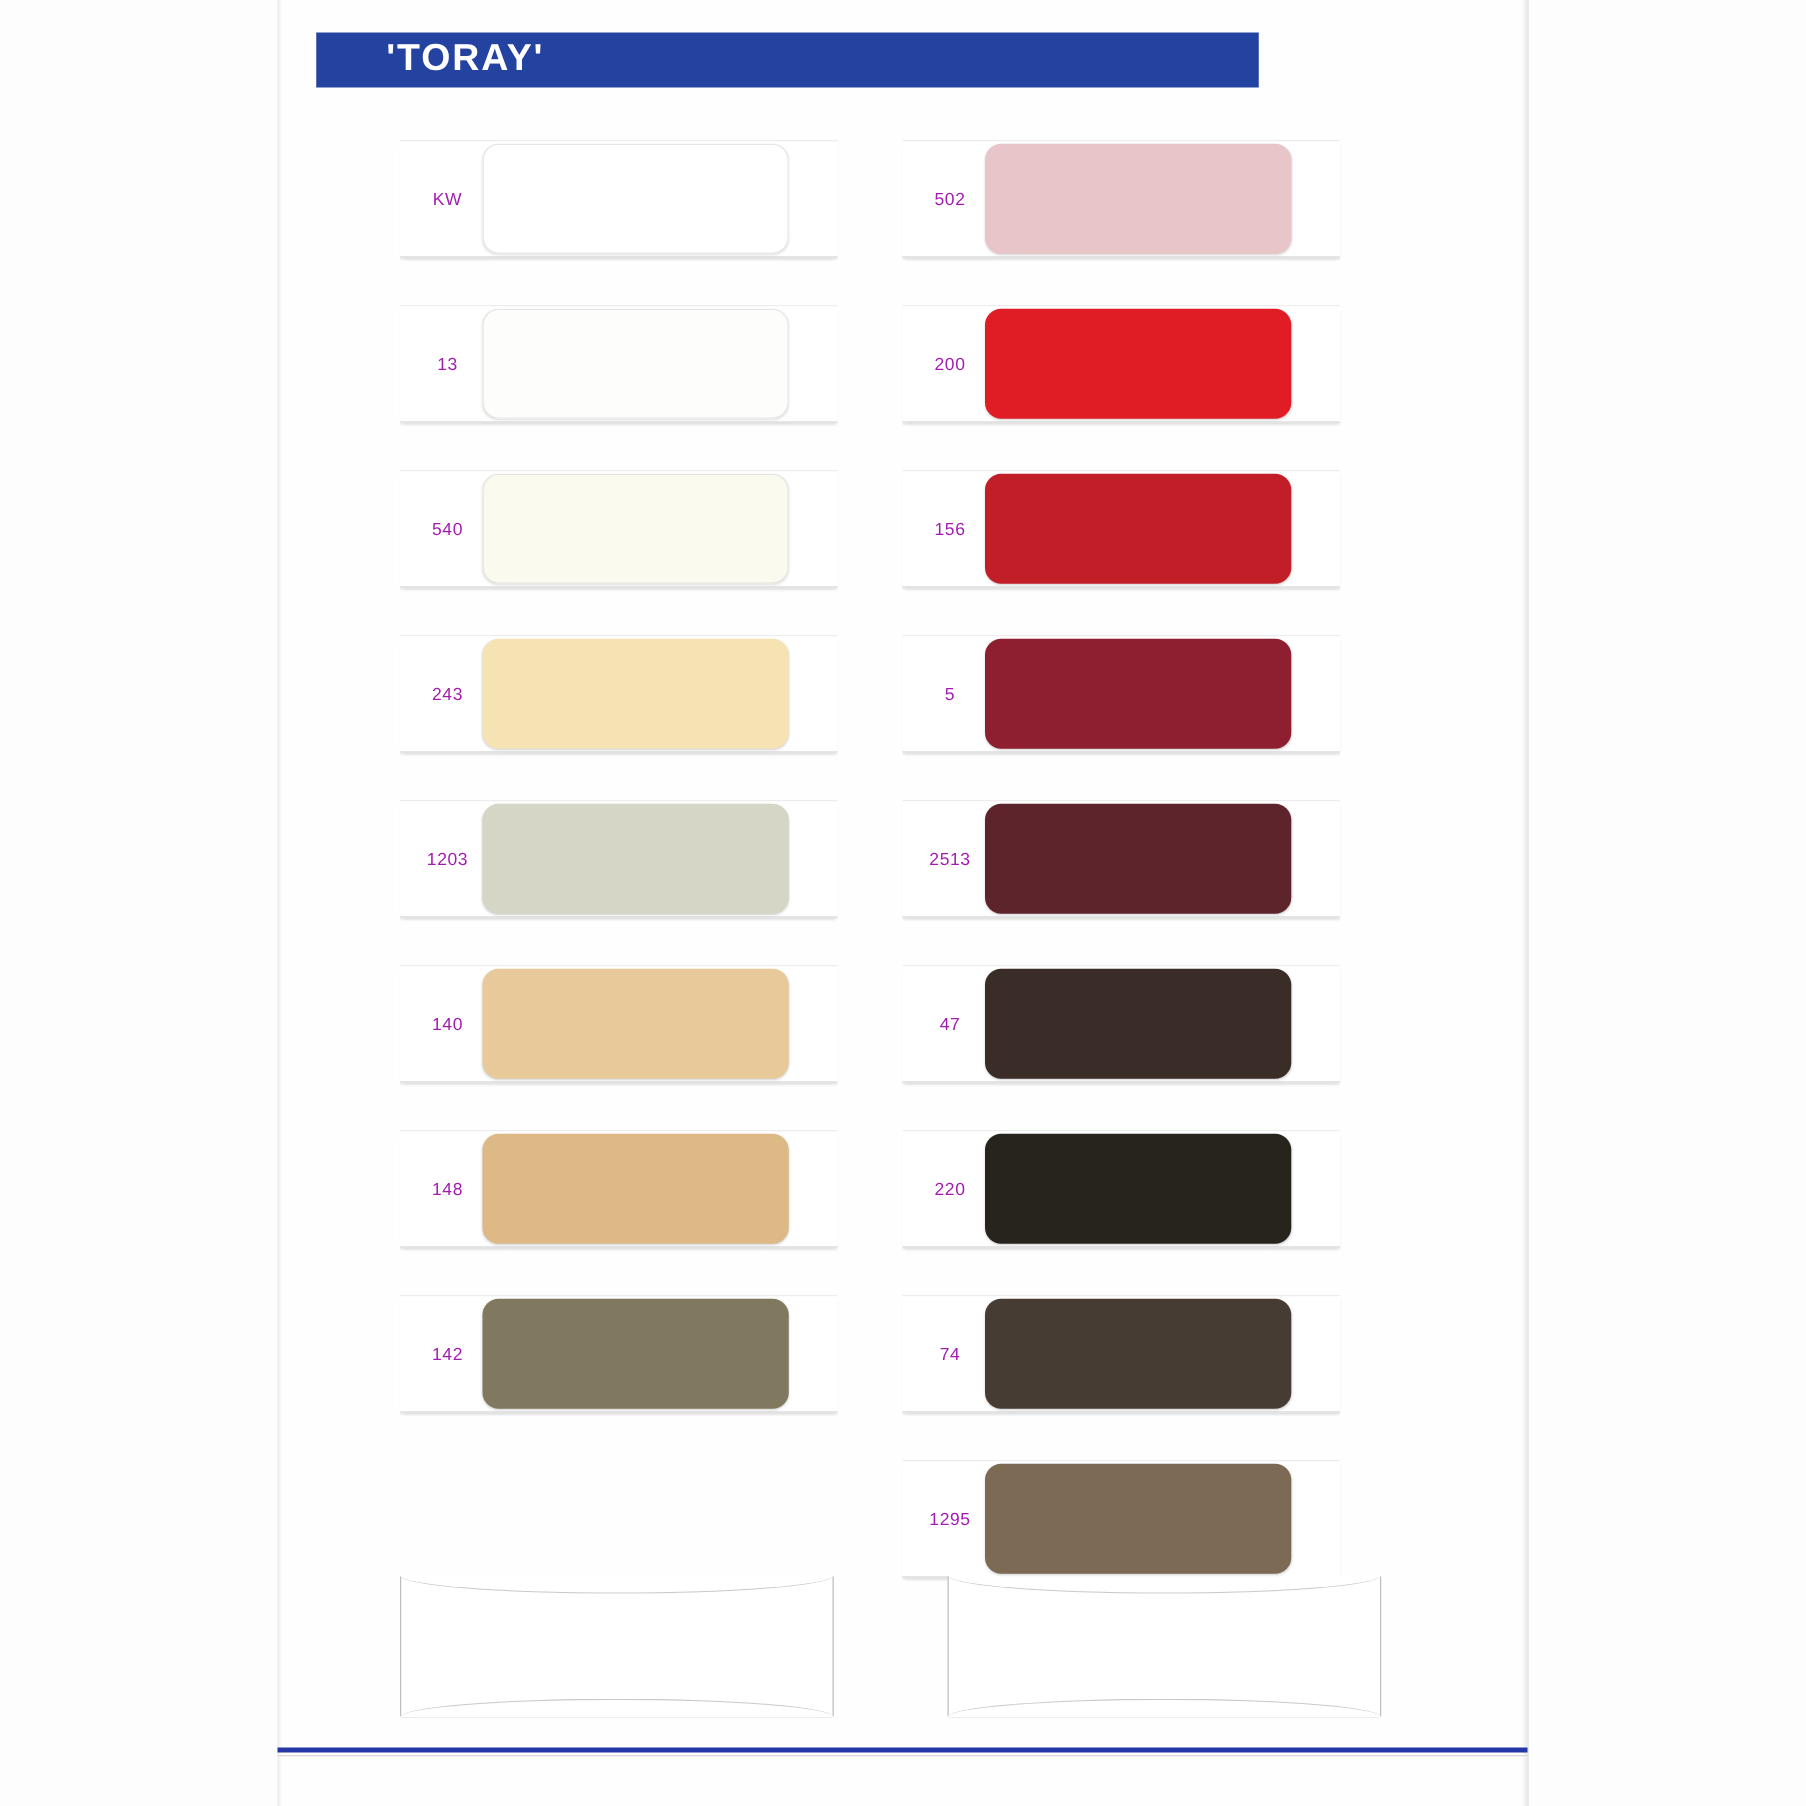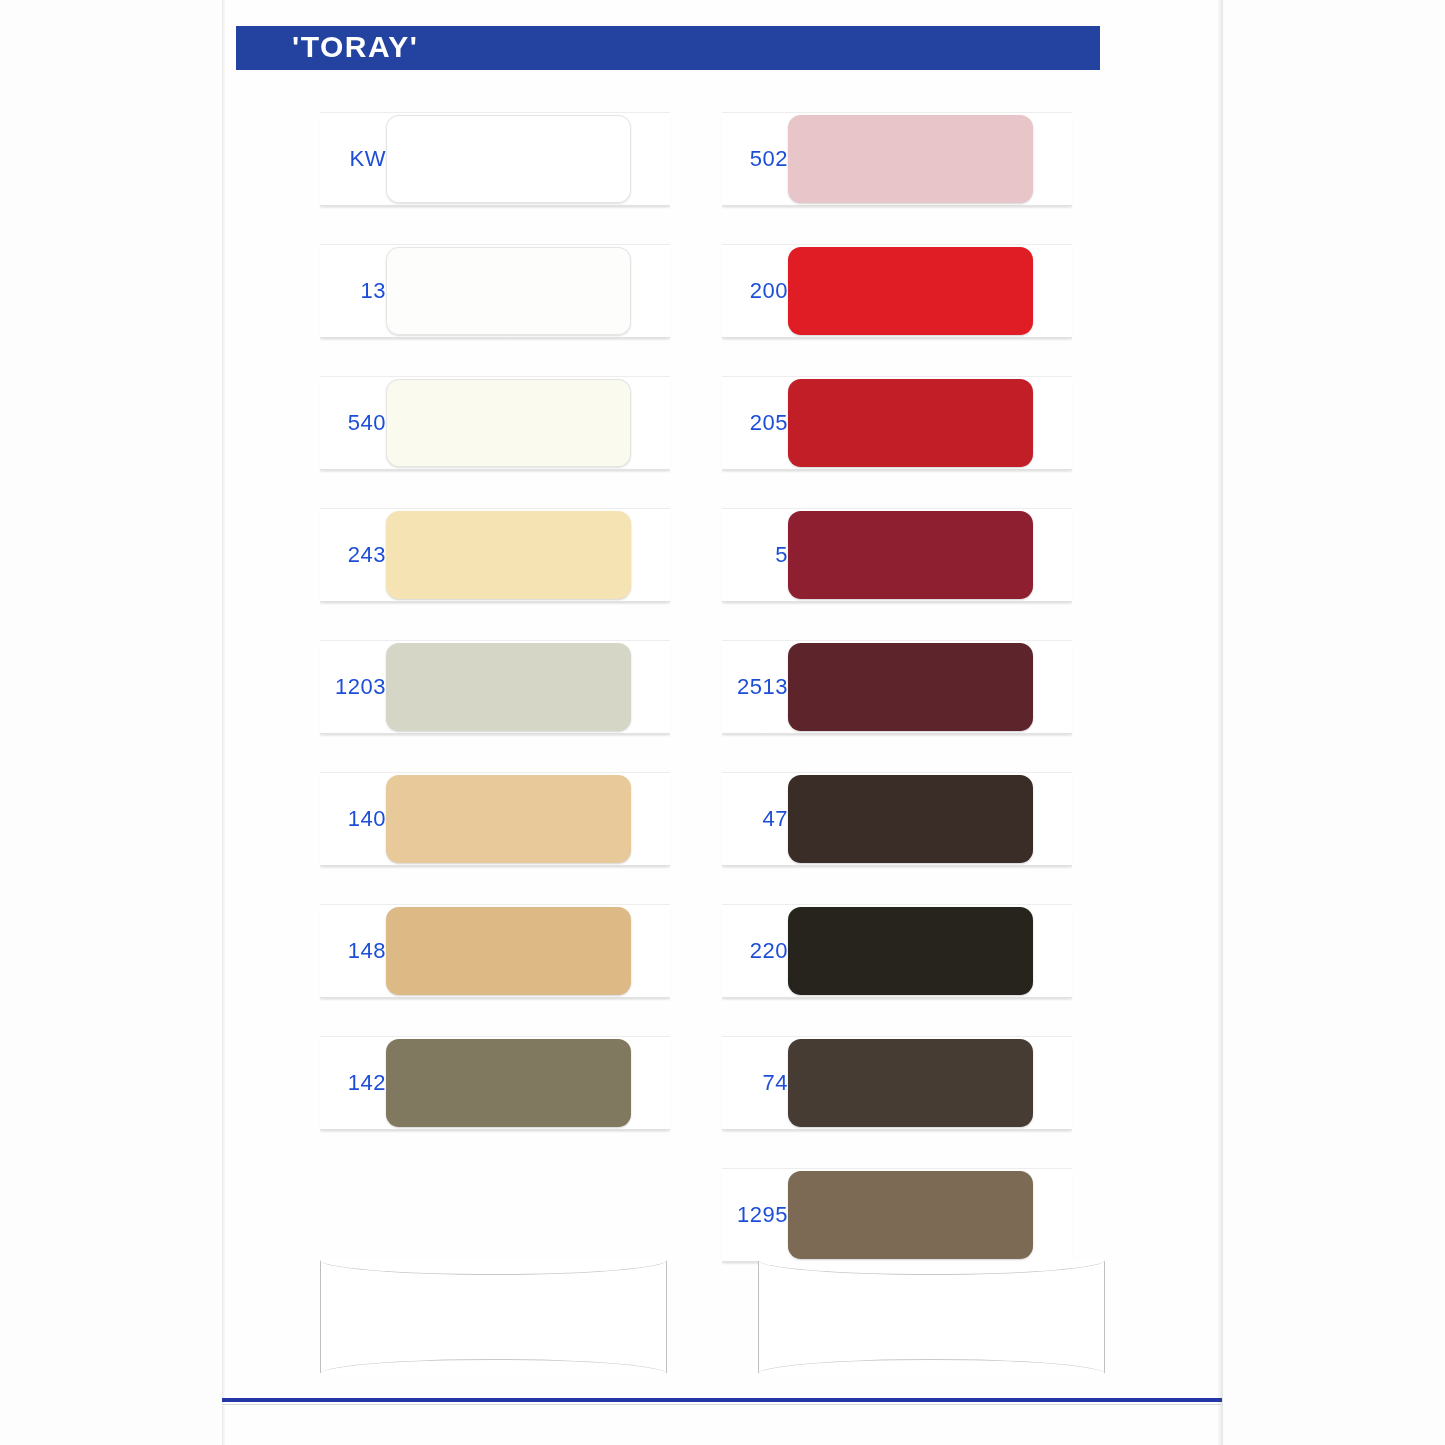--- a/index.html
+++ b/index.html
@@ -41,23 +41,23 @@
     left: 1218px;
     top: 0;
     width: 5px;
     height: 1445px;
     background: linear-gradient(to right, #fbfbfb, #e4e4e4);
   }
 
   
   .header-band {
     position: absolute;
-    left: 236px;
+    left: 253px;
     top: 26px;
-    width: 864px;
+    width: 754px;
     height: 44px;
     background: #2442a0;
   }
   .header-title {
     position: absolute;
     left: 56px;
     top: 50%;
     transform: translateY(-52%);
     color: #ffffff;
     font-size: 30px;
@@ -111,23 +111,23 @@
     height: 4px;
     background: linear-gradient(to bottom, rgba(225,225,225,0.85), rgba(255,255,255,0));
   }
 
   .swatch-label {
     position: absolute;
     left: 10px;
     top: 50%;
     transform: translateY(-50%);
     width: 56px;
-    text-align: right;
-    font-size: 22px;
-    color: #1d4ed8;
+    text-align: center;
+    font-size: 14px;
+    color: #a21caf;
     font-family: "Liberation Sans", sans-serif;
     letter-spacing: 0.5px;
     z-index: 3;
   }
 
   .swatch-chip {
     position: absolute;
     left: 66px;
     top: 2px;
     width: 245px;
@@ -222,21 +222,21 @@
   <div class="col col-right" id="col-1">
       <div class="swatch-card">
         <div class="swatch-label">502</div>
         <div class="swatch-chip" title="#e8c5c8" style="background: rgb(232, 197, 200);"></div>
       </div>
       <div class="swatch-card">
         <div class="swatch-label">200</div>
         <div class="swatch-chip" title="#e01c24" style="background: rgb(224, 28, 36);"></div>
       </div>
       <div class="swatch-card">
-        <div class="swatch-label">205</div>
+        <div class="swatch-label">156</div>
         <div class="swatch-chip" title="#c21e28" style="background: rgb(194, 30, 40);"></div>
       </div>
       <div class="swatch-card">
         <div class="swatch-label">5</div>
         <div class="swatch-chip" title="#8e1f30" style="background: rgb(142, 31, 48);"></div>
       </div>
       <div class="swatch-card">
         <div class="swatch-label">2513</div>
         <div class="swatch-chip" title="#5e242c" style="background: rgb(94, 36, 44);"></div>
       </div>

